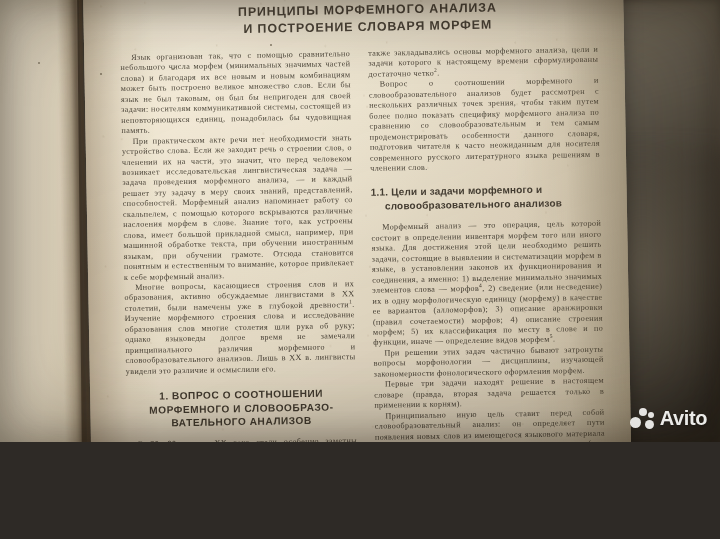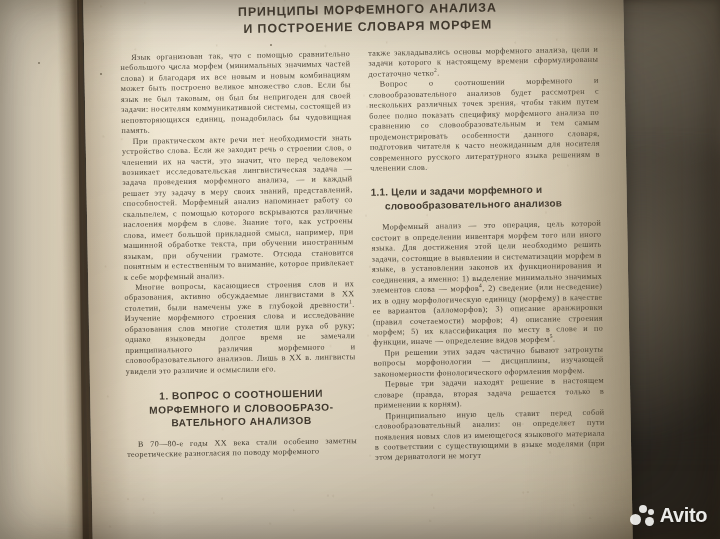--- a/index.html
+++ b/index.html
@@ -10,21 +10,21 @@
   body {
     width: 720px;
     height: 539px;
     overflow: hidden;
     font-family: "Liberation Serif", serif;
   }
 
   #photo {
     position: relative;
     width: 720px;
-    height: 539px;
+    height: 442px;
     overflow: hidden;
     background: #3a352e;
   }
 
   
   .backdrop {
     position: absolute;
     inset: 0;
     background:
       radial-gradient(ellipse 40% 60% at 97% 20%, #6b6357 0%, #49433a 45%, #2f2b25 100%),

